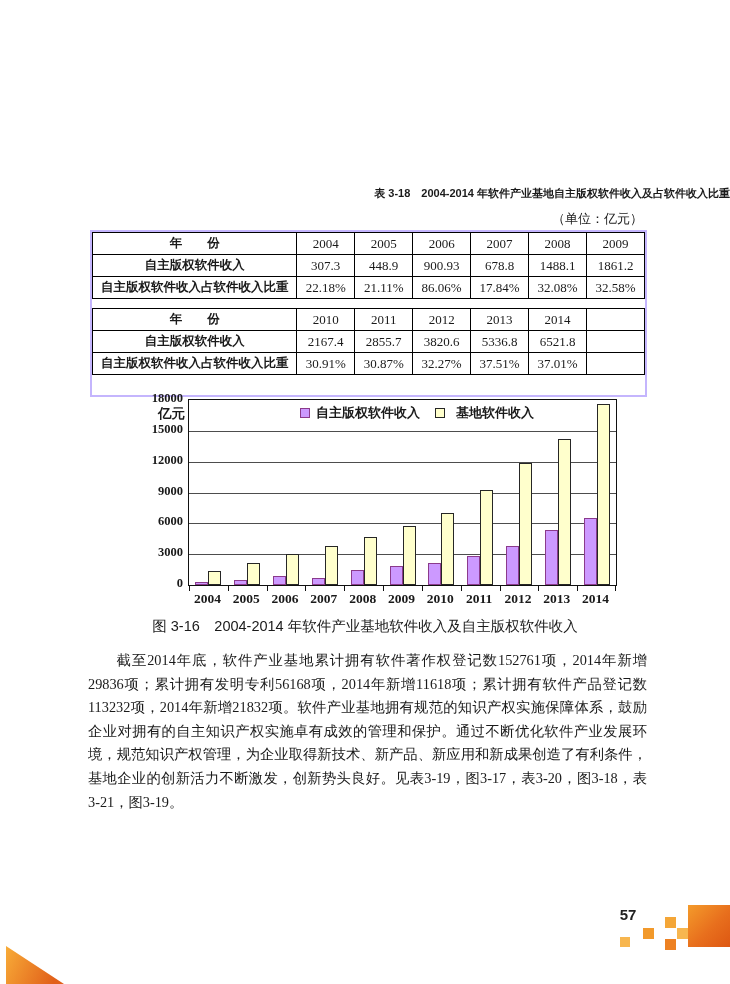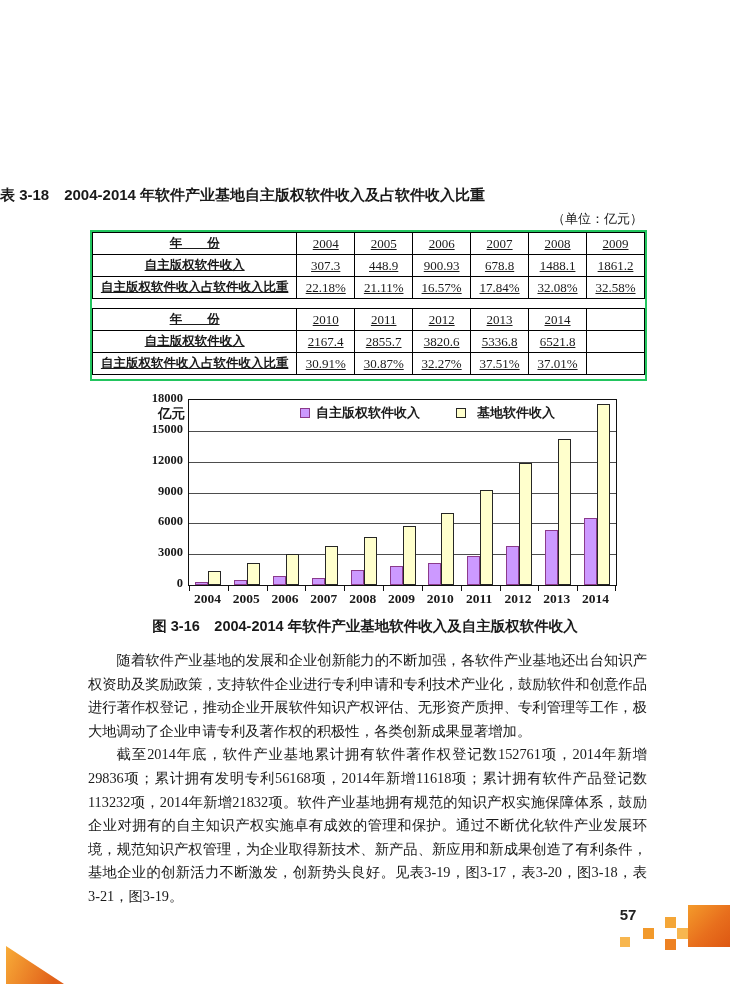--- a/index.html
+++ b/index.html
@@ -10,28 +10,28 @@
   .chapter-banner{position:absolute;top:80px;right:0;width:266px;height:29px;
     border-radius:15px 0 0 15px;
     background:linear-gradient(90deg,#fbcb62 0%,#f3a434 28%,#ea7d20 68%,#e05f19 100%);
     display:flex;align-items:center;justify-content:center;
     font-family:"Liberation Sans",sans-serif;font-weight:bold;font-size:15px;
     color:#8a2a05;letter-spacing:1px;text-shadow:0 1px 1px rgba(255,240,180,.55);}
 
   .intro{position:absolute;top:126px;left:88px;width:559px;
     font-size:14.3px;line-height:26px;text-align:justify;}
 
-  .table-title{position:absolute;top:186px;left:0;width:100%;text-align:left;
-    font-family:"Liberation Sans",sans-serif;font-weight:bold;font-size:15px;}
+  .table-title{position:absolute;top:186px;left:0;width:100%;text-align:right;
+    font-family:"Liberation Sans",sans-serif;font-weight:bold;font-size:11px;}
   .unit-note{position:absolute;top:210px;right:87px;font-size:13px;
     font-family:"Liberation Sans",sans-serif;}
 
   
-  .table-box{position:absolute;top:230px;left:90px;width:553px;border:2px solid #22c55e;
-    padding-bottom:4px;background:#fff;text-decoration:underline;}
+  .table-box{position:absolute;top:230px;left:90px;width:553px;border:2px solid #c4b5fd;
+    padding-bottom:20px;background:#fff;}
   .table-box table{width:100%;border-collapse:collapse;table-layout:fixed;}
   .table-box table.second{margin-top:9px;}
   .table-box td{border:1px solid #000;height:21px;text-align:center;vertical-align:middle;padding:0;}
   .table-box .lbl{font-family:"Liberation Sans",sans-serif;font-size:12.5px;font-weight:600;}
   .table-box .num{font-family:"Liberation Serif",serif;font-size:13px;}
 
   
   .chart-area{position:absolute;left:130px;top:392px;width:520px;height:228px;}
   .plot{position:absolute;left:58px;top:7px;width:427px;height:185px;
     border:1.5px solid #111;background:#fff;}
@@ -42,21 +42,21 @@
     font-family:"Liberation Serif",serif;}
   .x-label{position:absolute;top:199px;text-align:center;font-weight:bold;font-size:13.5px;
     font-family:"Liberation Serif",serif;}
   .unit-label{position:absolute;left:28px;top:13px;font-family:"Liberation Sans",sans-serif;
     font-weight:bold;font-size:13.5px;text-align:center;}
   .legend-item{position:absolute;top:12px;display:flex;align-items:center;gap:6px;
     font-family:"Liberation Sans",sans-serif;font-weight:bold;font-size:13px;}
   .legend-swatch{width:10px;height:10px;box-sizing:border-box;}
 
   .figure-caption{position:absolute;top:617px;left:0;width:100%;text-align:center;
-    font-family:"Liberation Sans",sans-serif;font-weight:bold;font-size:14.5px;}
+    font-family:"Liberation Sans",sans-serif;font-weight:normal;font-size:14.5px;}
 
   .body-text{position:absolute;top:649px;left:88px;width:559px;
     font-size:14.3px;line-height:23.6px;text-align:justify;}
   .body-text p{margin:0;text-indent:2em;}
 
   
   .page-number{position:absolute;left:612px;top:906px;width:32px;text-align:center;
     font-family:"Liberation Sans",sans-serif;font-weight:bold;font-size:15px;color:#222;}
   .footer-deco{position:absolute;left:618px;top:903px;width:112px;height:46px;}
   .sq{position:absolute;}
@@ -108,21 +108,21 @@
             <td class="num">448.9</td>
             <td class="num">900.93</td>
             <td class="num">678.8</td>
             <td class="num">1488.1</td>
             <td class="num">1861.2</td>
           </tr>
           <tr>
             <td class="lbl">自主版权软件收入占软件收入比重</td>
             <td class="num">22.18%</td>
             <td class="num">21.11%</td>
-            <td class="num">16.57%</td>
+            <td class="num">86.06%</td>
             <td class="num">17.84%</td>
             <td class="num">32.08%</td>
             <td class="num">32.58%</td>
           </tr>
         </tbody>
     </table>
     <table class="second">
       <colgroup>
           <col style="width:37%">
           <col style="width:10.5%">
@@ -227,31 +227,30 @@
         <div class="x-label" style="left: 329.727px; width: 38.8182px;">2011</div>
         <div class="x-label" style="left: 368.545px; width: 38.8182px;">2012</div>
         <div class="x-label" style="left: 407.364px; width: 38.8182px;">2013</div>
         <div class="x-label" style="left: 446.182px; width: 38.8182px;">2014</div>
       </div>
     <div id="legend">
         <div class="legend-item" style="left: 170px;">
           <div class="legend-swatch" style="background: rgb(204, 153, 255); border: 1.5px solid rgb(139, 58, 139);"></div>
           <div>自主版权软件收入</div>
         </div>
-        <div class="legend-item" style="left: 326px; gap: 11px;">
+        <div class="legend-item" style="left: 305px; gap: 11px;">
           <div class="legend-swatch" style="background: rgb(255, 255, 204); border: 1.5px solid rgb(38, 38, 38);"></div>
           <div>基地软件收入</div>
         </div>
       </div>
   </div>
 
   <div class="figure-caption">图 3-16　2004-2014 年软件产业基地软件收入及自主版权软件收入</div>
 
   <div class="body-text">
-    <p>随着软件产业基地的发展和企业创新能力的不断加强，各软件产业基地还出台知识产权资助及奖励政策，支持软件企业进行专利申请和专利技术产业化，鼓励软件和创意作品进行著作权登记，推动企业开展软件知识产权评估、无形资产质押、专利管理等工作，极大地调动了企业申请专利及著作权的积极性，各类创新成果显著增加。</p>
     <p>截至2014年底，软件产业基地累计拥有软件著作权登记数152761项，2014年新增29836项；累计拥有发明专利56168项，2014年新增11618项；累计拥有软件产品登记数113232项，2014年新增21832项。软件产业基地拥有规范的知识产权实施保障体系，鼓励企业对拥有的自主知识产权实施卓有成效的管理和保护。通过不断优化软件产业发展环境，规范知识产权管理，为企业取得新技术、新产品、新应用和新成果创造了有利条件，基地企业的创新活力不断激发，创新势头良好。见表3-19，图3-17，表3-20，图3-18，表3-21，图3-19。</p>
   </div>
 
   <div class="page-number">57</div>
 
   <div class="footer-deco">
     <div class="sq sqA"></div>
     <div class="sq sqB"></div>
     <div class="sq sqC"></div>
     <div class="sq sqD"></div>

